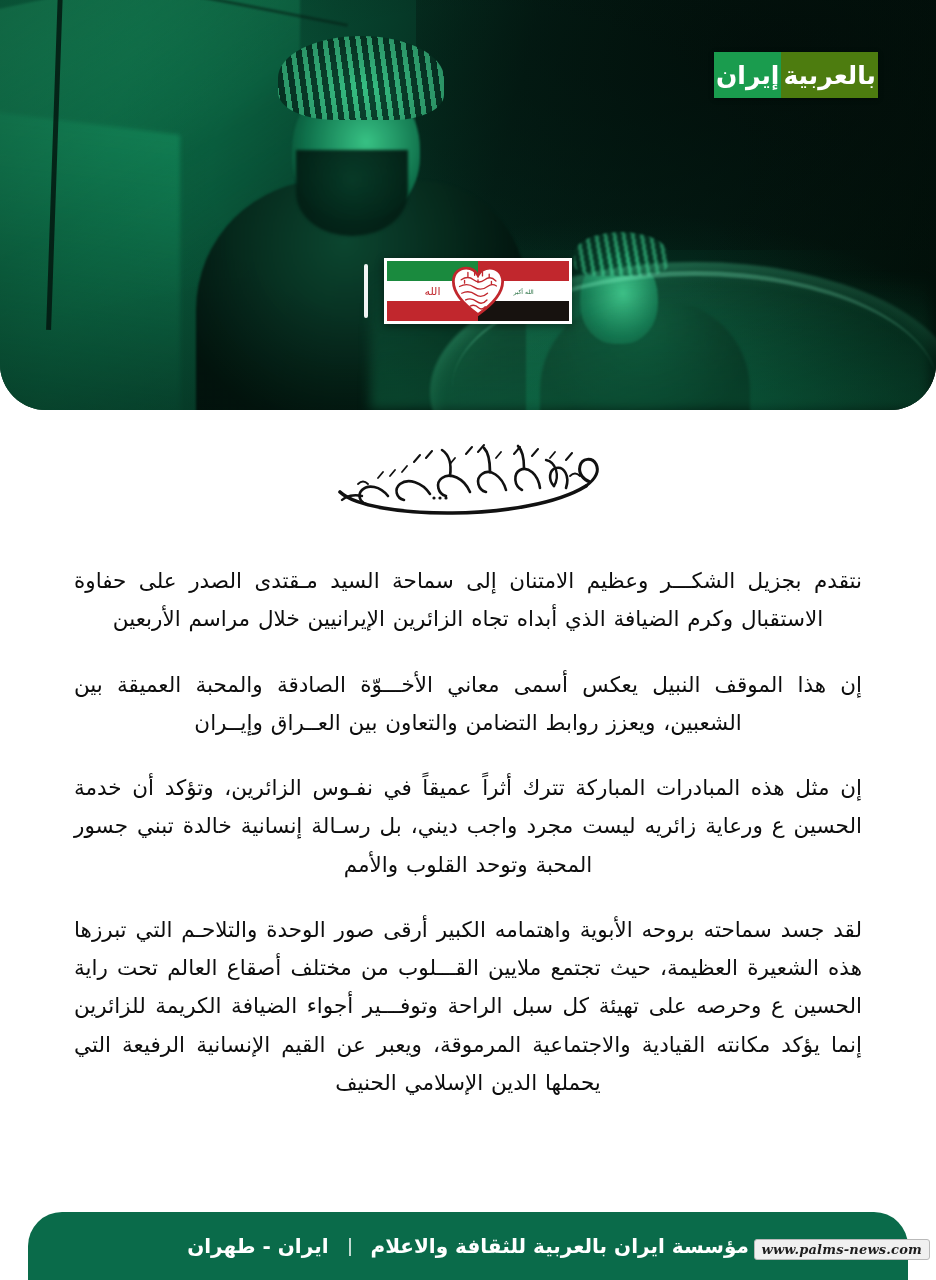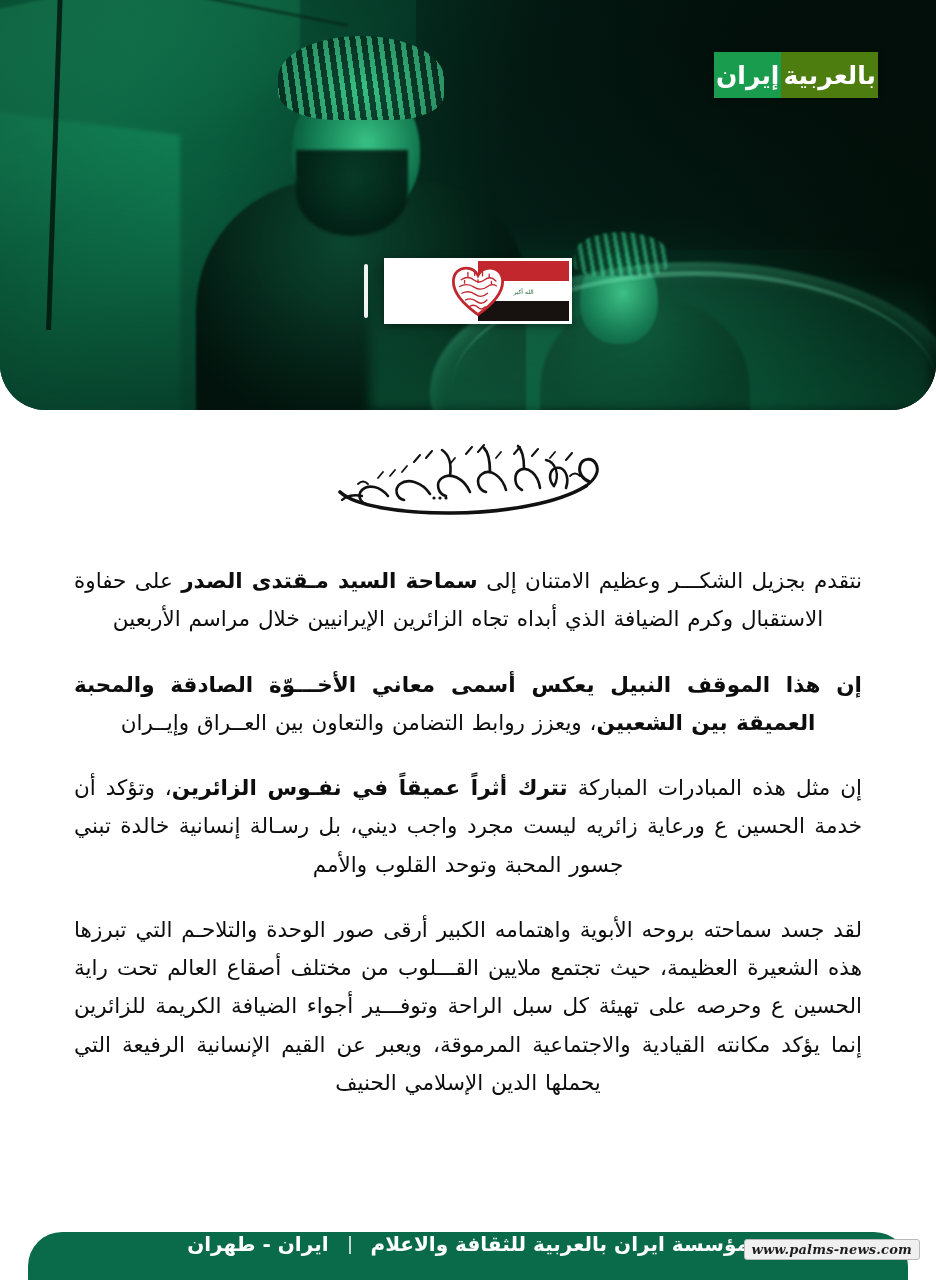--- a/index.html
+++ b/index.html
@@ -285,53 +285,53 @@
   .para {
     font-size: 21.5px;
     line-height: 1.78;
     color: #0d0d0d;
     text-align: justify;
     text-align-last: center;
     margin: 0 0 27px;
     direction: rtl;
     word-spacing: 1px;
   }
-  .para b { font-weight: bold; margin-top: 36px; }
+  .para b { font-weight: normal; margin-top: 36px; }
 
   
   .footer {
     position: absolute;
     left: 28px;
     right: 28px;
     bottom: 0;
-    height: 48px;
+    height: 68px;
     background: #0a6b4a;
     border-radius: 34px 34px 0 0;
     display: flex;
-    align-items: flex-start;
+    align-items: center;
     justify-content: center;
   }
   .footer-text {
     color: #ffffff;
     font-size: 20px;
     font-weight: bold;
     letter-spacing: -.2px;
     white-space: nowrap;
   }
   .footer-sep {
     display: inline-block;
     width: 2px;
     height: 18px;
     background: rgba(255,255,255,.75);
     margin: 0 13px;
     vertical-align: -3px;
   }
   .watermark {
     position: absolute;
-    right: 16px;
+    right: 6px;
     bottom: 20px;
     background: #f0f0f0;
     border: 1px solid #b9b9b9;
     border-radius: 3px;
     padding: 2px 7px;
     font-family: "DejaVu Serif", "Liberation Serif", serif;
     font-style: italic;
     font-weight: bold;
     font-size: 13px;
     color: #1e1e1e;
@@ -370,20 +370,26 @@
     <div class="logo-half logo-green">إيران</div>
   </div>
 
   <div class="headline">
     <div class="flags">
       <div class="flag flag-iq">
         <span class="s1"></span>
           <span class="s2"></span>
           <span class="s3"></span>
         <div class="flag-label">الله أكبر</div>
+      </div>
+      <div class="flag flag-ir">
+        <span class="s1"></span>
+          <span class="s2"></span>
+          <span class="s3"></span>
+        <div class="flag-emblem">الله</div>
       </div>
       <div class="heart">
         <svg viewBox="0 0 100 100" aria-hidden="true">
           <path d="M50 92 C16 68 6 48 6 33 C6 18 17 9 29 9 C38 9 46 14 50 22 C54 14 62 9 71 9 C83 9 94 18 94 33 C94 48 84 68 50 92 Z" fill="#ffffff" stroke="#c1272d" stroke-width="5"></path>
           <g stroke="#c1272d" stroke-width="2.4" fill="none" stroke-linecap="round">
             <path d="M20 30 q12 -8 22 0 q10 8 20 0 q10 -8 20 2"></path>
             <path d="M17 42 q14 -7 26 1 q12 8 24 -1 q8 -6 16 -1"></path>
             <path d="M21 54 q13 -6 24 2 q11 8 22 -2"></path>
             <path d="M28 66 q10 -5 20 3 q9 7 18 -3"></path>
             <path d="M36 77 q8 -4 15 3 q6 5 12 -2"></path>

